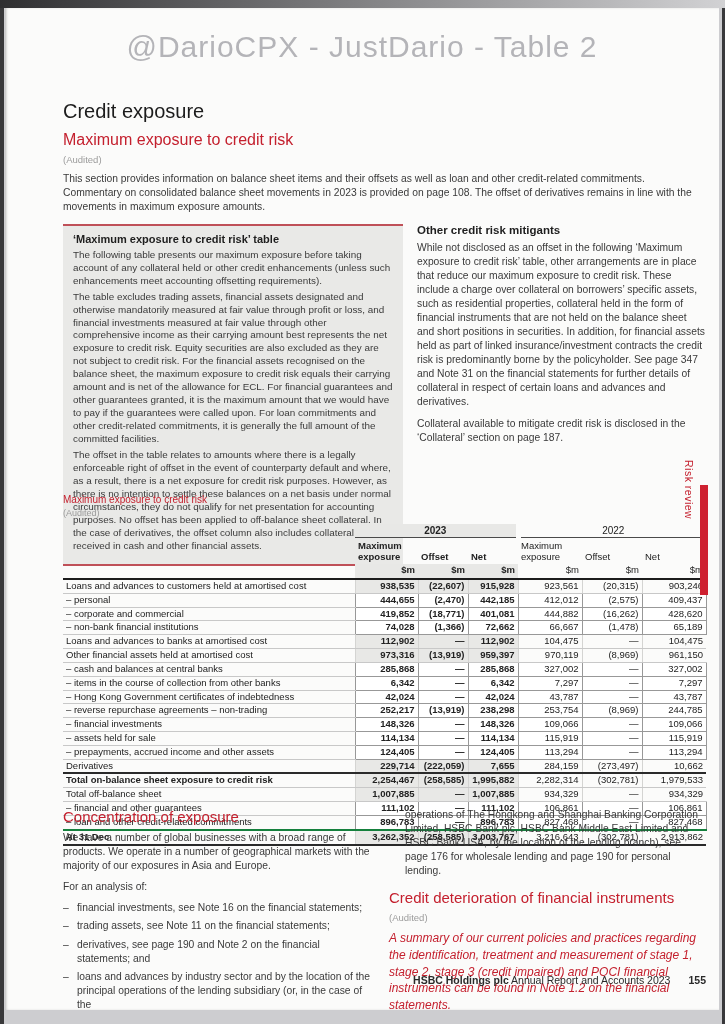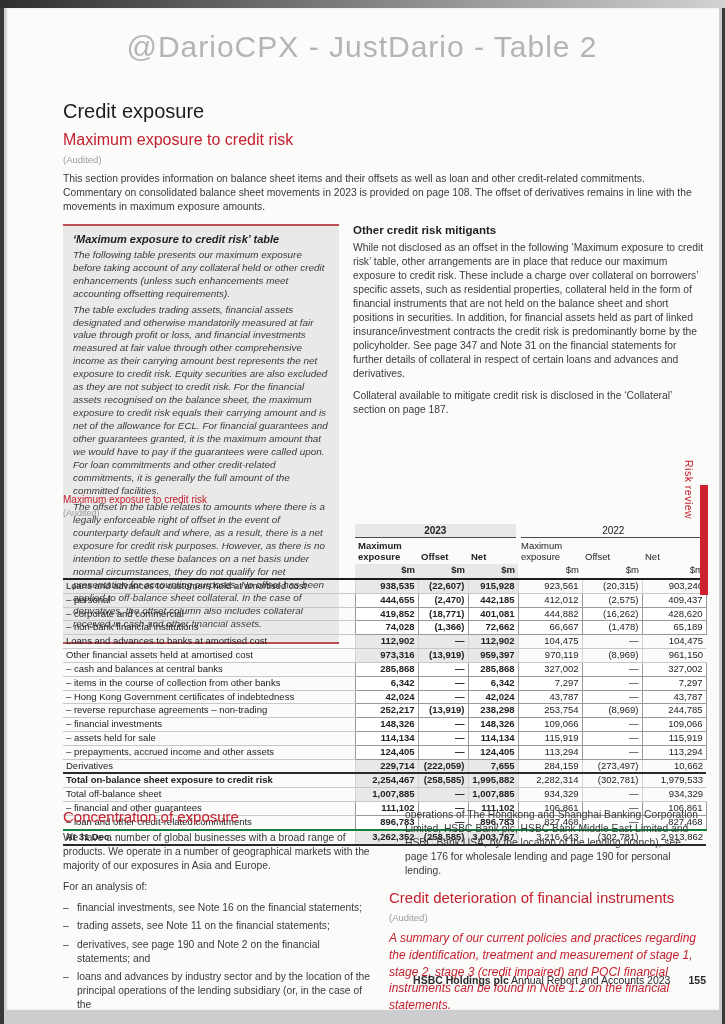--- a/index.html
+++ b/index.html
@@ -13,21 +13,21 @@
   .watermark { position:absolute; top:22px; left:0; right:0; text-align:center;
                font-size:30px; color:#b4b4b8; letter-spacing:1px; font-weight:400; }
   .content { position:absolute; left:58px; top:92px; width:643px; color:#3a3a3a; }
   .h1 { font-size:20px; font-weight:400; color:#1c1c1c; margin-bottom:8px; }
   .h2 { font-size:16px; font-weight:400; color:#c4202e; margin-bottom:5px; }
   .h3 { font-size:15px; font-weight:400; color:#c4202e; margin-bottom:6px; }
   .audited { font-size:9.5px; color:#9b9b9b; margin-bottom:7px; }
   .body-txt { font-size:10.3px; line-height:1.35; color:#3a3a3a; }
   .intro { margin-bottom:10px; }
   .cols { display:flex; gap:14px; align-items:flex-start; }
-  .col-left { width:276px; flex:none;font-style:italic; }
+  .col-left { width:340px; flex:none; }
   .col-right { flex:1; }
   .info-box { background:#e9e9e7; border-top:2px solid #bf5058; border-bottom:2px solid #bf5058;
               padding:7px 10px 8px 10px; }
   .info-box .bx-title { font-size:11px; font-weight:700; color:#1e1e1e; margin-bottom:4px; }
   .info-box .para { font-size:9.9px; line-height:1.31; color:#3a3a3a; margin-bottom:3px; }
   .rc-title { font-size:11.5px; font-weight:700; color:#1e1e1e; margin-bottom:5px; }
   .mit .para { font-size:10.3px; line-height:1.36; margin-bottom:8px; }
   
   .table-section { position:absolute; top:394px; left:0; width:643px; }
   .tbl-caption { font-size:10px; color:#c4202e; margin-bottom:3px; }

